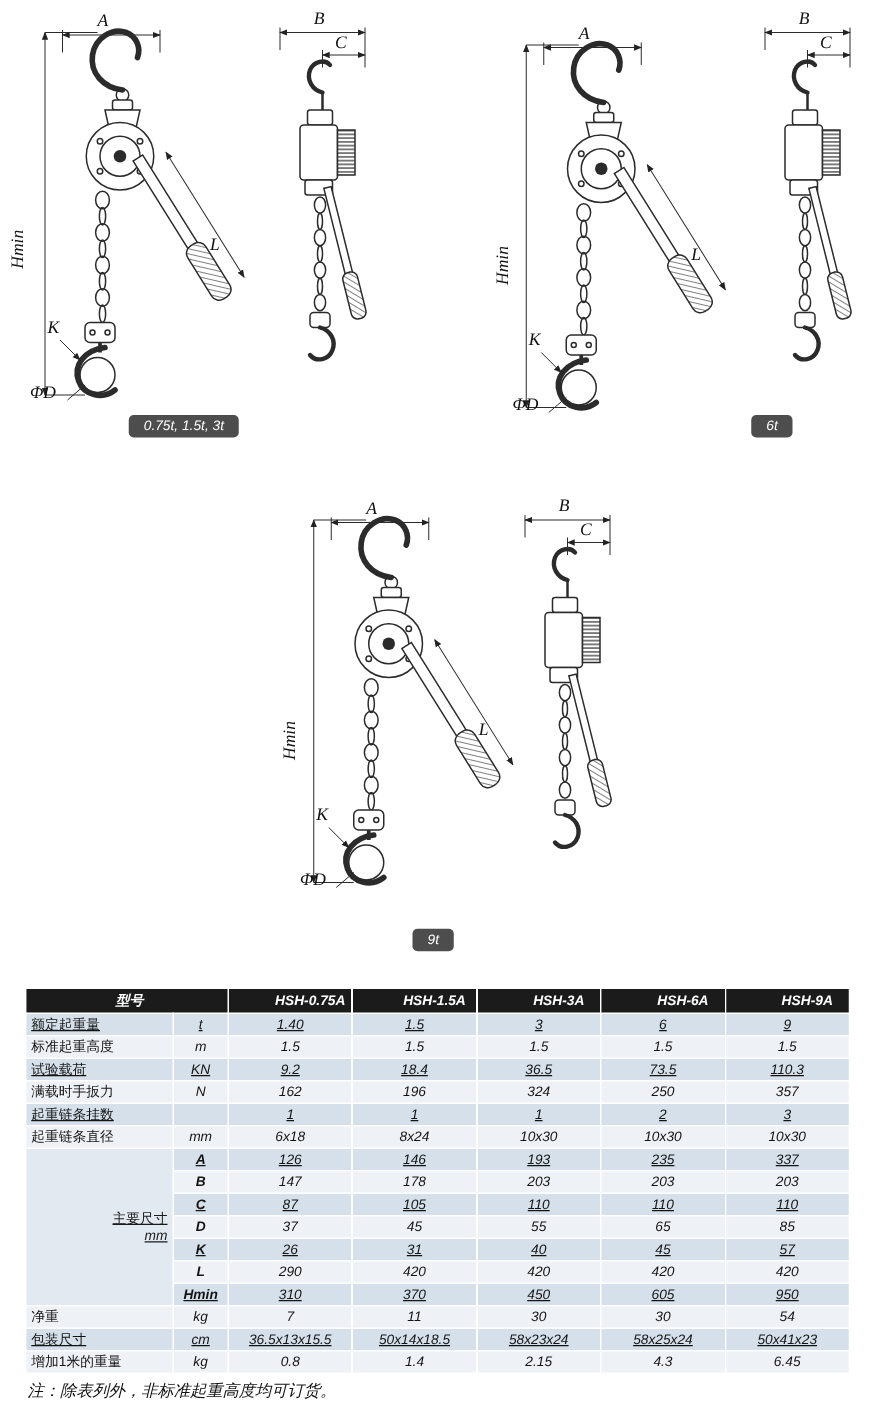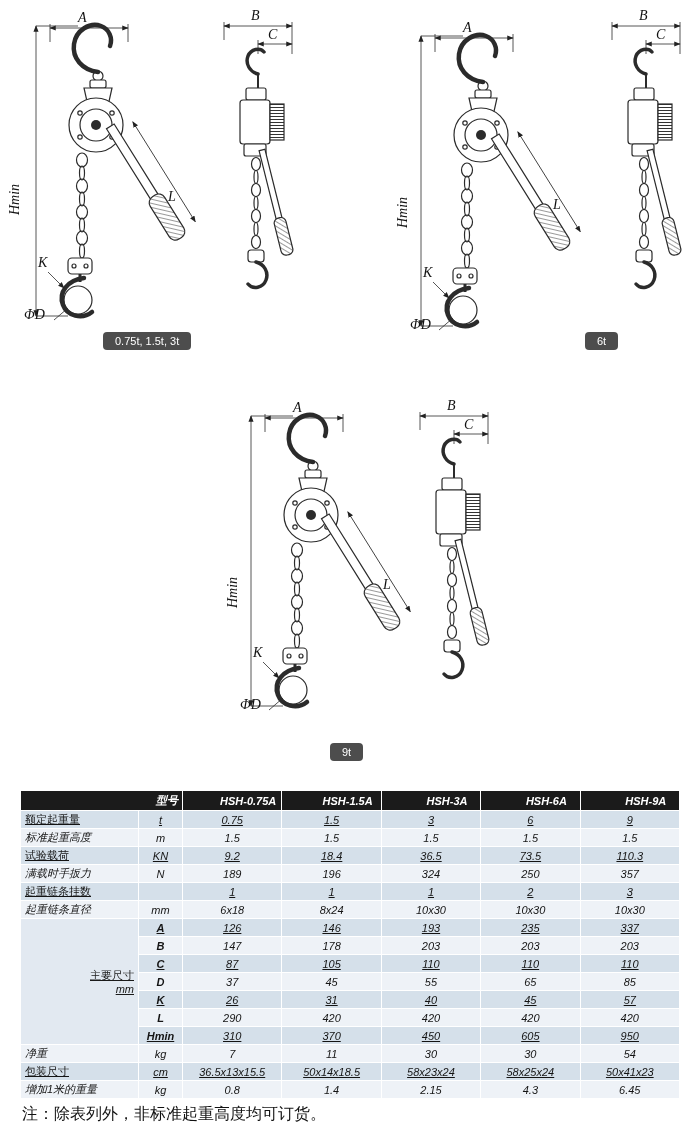--- a/index.html
+++ b/index.html
@@ -5,36 +5,36 @@
   * { margin:0; padding:0; box-sizing:border-box; }
   html,body { width:700px; height:1137px; }
   body { background:#ffffff; font-family:"Liberation Sans", sans-serif; color:#1a1a1a; position:relative; overflow:hidden; }
   .page { position:absolute; inset:0; }
 
   
   .diagram-area { position:absolute; left:0; top:0; width:700px; height:775px; }
   .diagram-area svg { position:absolute; left:0; top:0; }
   .dim-label { position:absolute; font-family:"Liberation Serif", serif; font-style:italic; font-size:14px; line-height:14px; color:#111; white-space:nowrap; }
   .dim-label.rot { transform:rotate(-90deg); transform-origin:left top; }
-  .badge { position:absolute; background:#4d4d4d; color:#fff; font-size:11px; line-height:16px; padding:1px 12px; border-radius:4px; white-space:nowrap; min-width:30px; text-align:center; }
+  .badge { position:absolute; background:#4d4d4d; color:#fff; font-size:11px; line-height:16px; padding:1px 12px; border-radius:4px; white-space:nowrap; min-width:30px; text-align:center;font-style:italic; }
 
   
   .table-wrap { position:absolute; left:20px; top:790px; width:660px; }
   table.spec { border-collapse:collapse; width:100%; table-layout:fixed; font-size:11px; }
   table.spec th, table.spec td { border:1px solid #ffffff; height:18px; padding:1px 4px; overflow:hidden; white-space:nowrap; }
   table.spec thead th { background:#1b1b1b; color:#ffffff; font-weight:bold; font-style:italic; height:20px; text-align:center;padding-left:36px; }
-  table.spec thead th.model-label { text-align:right; padding-left:8px; }
+  table.spec thead th.model-label { text-align:center; padding-left:8px; }
   td.lbl { text-align:left; padding-left:8px; color:#141414; }
   td.unit, td.val { text-align:center; font-style:italic; color:#141414; }
   td.dimletter { font-weight:bold; }
   tr.odd td { background:#d5e0ea;text-decoration:underline; }
-  tr.even td { background:#eef2f7;font-style:italic; }
+  tr.even td { background:#eef2f7; }
   td.group-lbl { background:#e2e9f1 !important; text-align:right; vertical-align:middle; line-height:14px; }
   td.group-lbl .dims-unit { font-style:italic; }
-  .note { position:absolute; left:22px; top:1104px; font-size:16px; color:#111; }
+  .note { position:absolute; left:22px; top:1104px; font-size:13px; color:#111;font-style:italic; }
 </style>
 </head>
 <body>
 
 <div class="page">
 
   <div class="diagram-area">
     <svg width="700" height="775" viewBox="0 0 700 775">
       <defs>
         <marker id="arr" viewBox="0 0 10 10" refX="9" refY="5" markerWidth="8" markerHeight="8" orient="auto-start-reverse">
@@ -161,21 +161,21 @@
 
     <span class="dim-label" style="left:293px;top:401px">A</span>
     <span class="dim-label rot" style="left:226px;top:608px">Hmin</span>
     <span class="dim-label" style="left:383px;top:578px">L</span>
     <span class="dim-label" style="left:253px;top:646px">K</span>
     <span class="dim-label" style="left:240px;top:698px">ΦD</span>
     <span class="dim-label" style="left:447px;top:399px">B</span>
     <span class="dim-label" style="left:464px;top:418px">C</span>
 
     <div class="badge" style="left:103px;top:332px">0.75t, 1.5t, 3t</div>
-    <div class="badge" style="left:585px;top:332px">6t</div>
+    <div class="badge" style="left:601px;top:332px">6t</div>
     <div class="badge" style="left:330px;top:743px">9t</div>
   </div>
 
   <div class="table-wrap">
     <table class="spec">
       <colgroup>
         <col style="width:118px">
         <col style="width:44px">
         <col>
           <col>
@@ -190,21 +190,21 @@
           <th>HSH-1.5A</th>
           <th>HSH-3A</th>
           <th>HSH-6A</th>
           <th>HSH-9A</th>
         </tr>
       </thead>
       <tbody id="spec-body">
           <tr class="odd">
             <td class="lbl">额定起重量</td>
             <td class="unit">t</td>
-            <td class="val">0.75</td>
+            <td class="val">1.40</td>
             <td class="val">1.5</td>
             <td class="val">3</td>
             <td class="val">6</td>
             <td class="val">9</td>
           </tr>
           <tr class="even">
             <td class="lbl">标准起重高度</td>
             <td class="unit">m</td>
             <td class="val">1.5</td>
             <td class="val">1.5</td>
@@ -217,21 +217,21 @@
             <td class="unit">KN</td>
             <td class="val">9.2</td>
             <td class="val">18.4</td>
             <td class="val">36.5</td>
             <td class="val">73.5</td>
             <td class="val">110.3</td>
           </tr>
           <tr class="even">
             <td class="lbl">满载时手扳力</td>
             <td class="unit">N</td>
-            <td class="val">189</td>
+            <td class="val">162</td>
             <td class="val">196</td>
             <td class="val">324</td>
             <td class="val">250</td>
             <td class="val">357</td>
           </tr>
           <tr class="odd">
             <td class="lbl">起重链条挂数</td>
             <td class="unit"></td>
             <td class="val">1</td>
             <td class="val">1</td>

